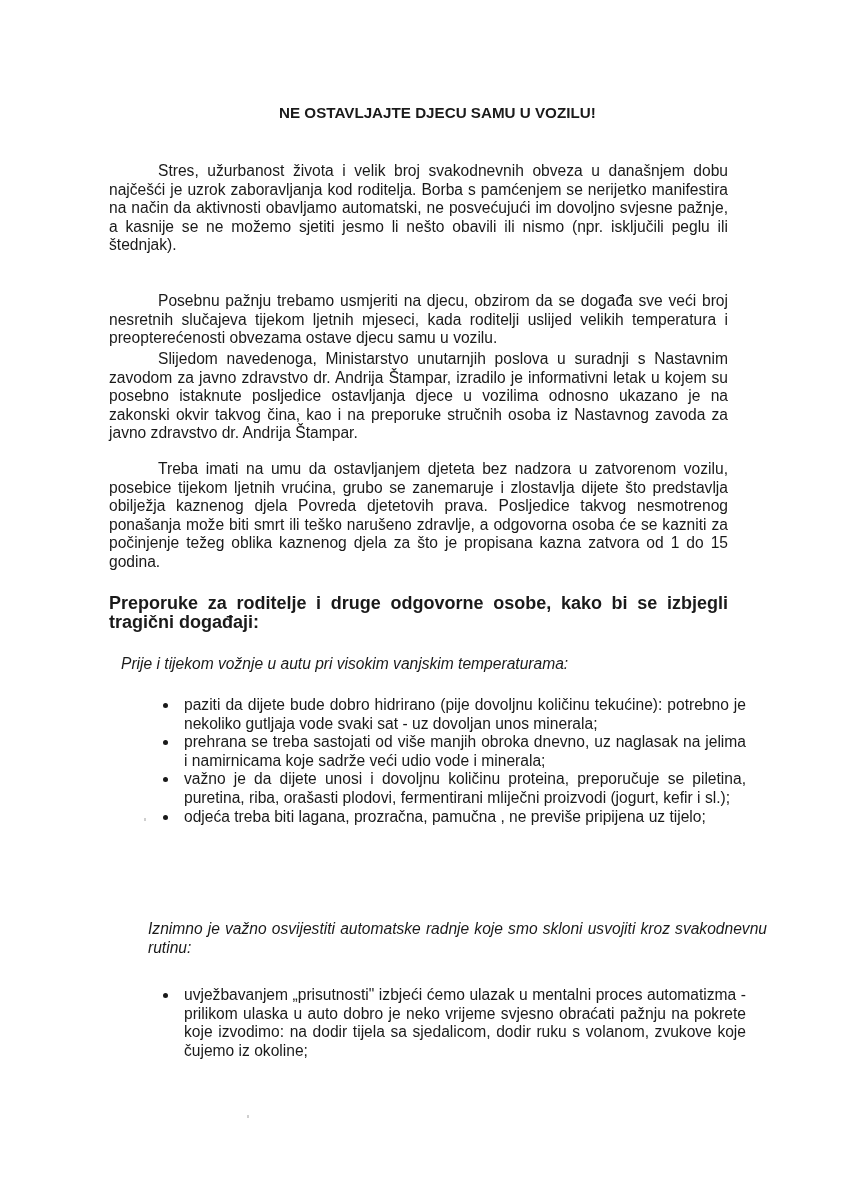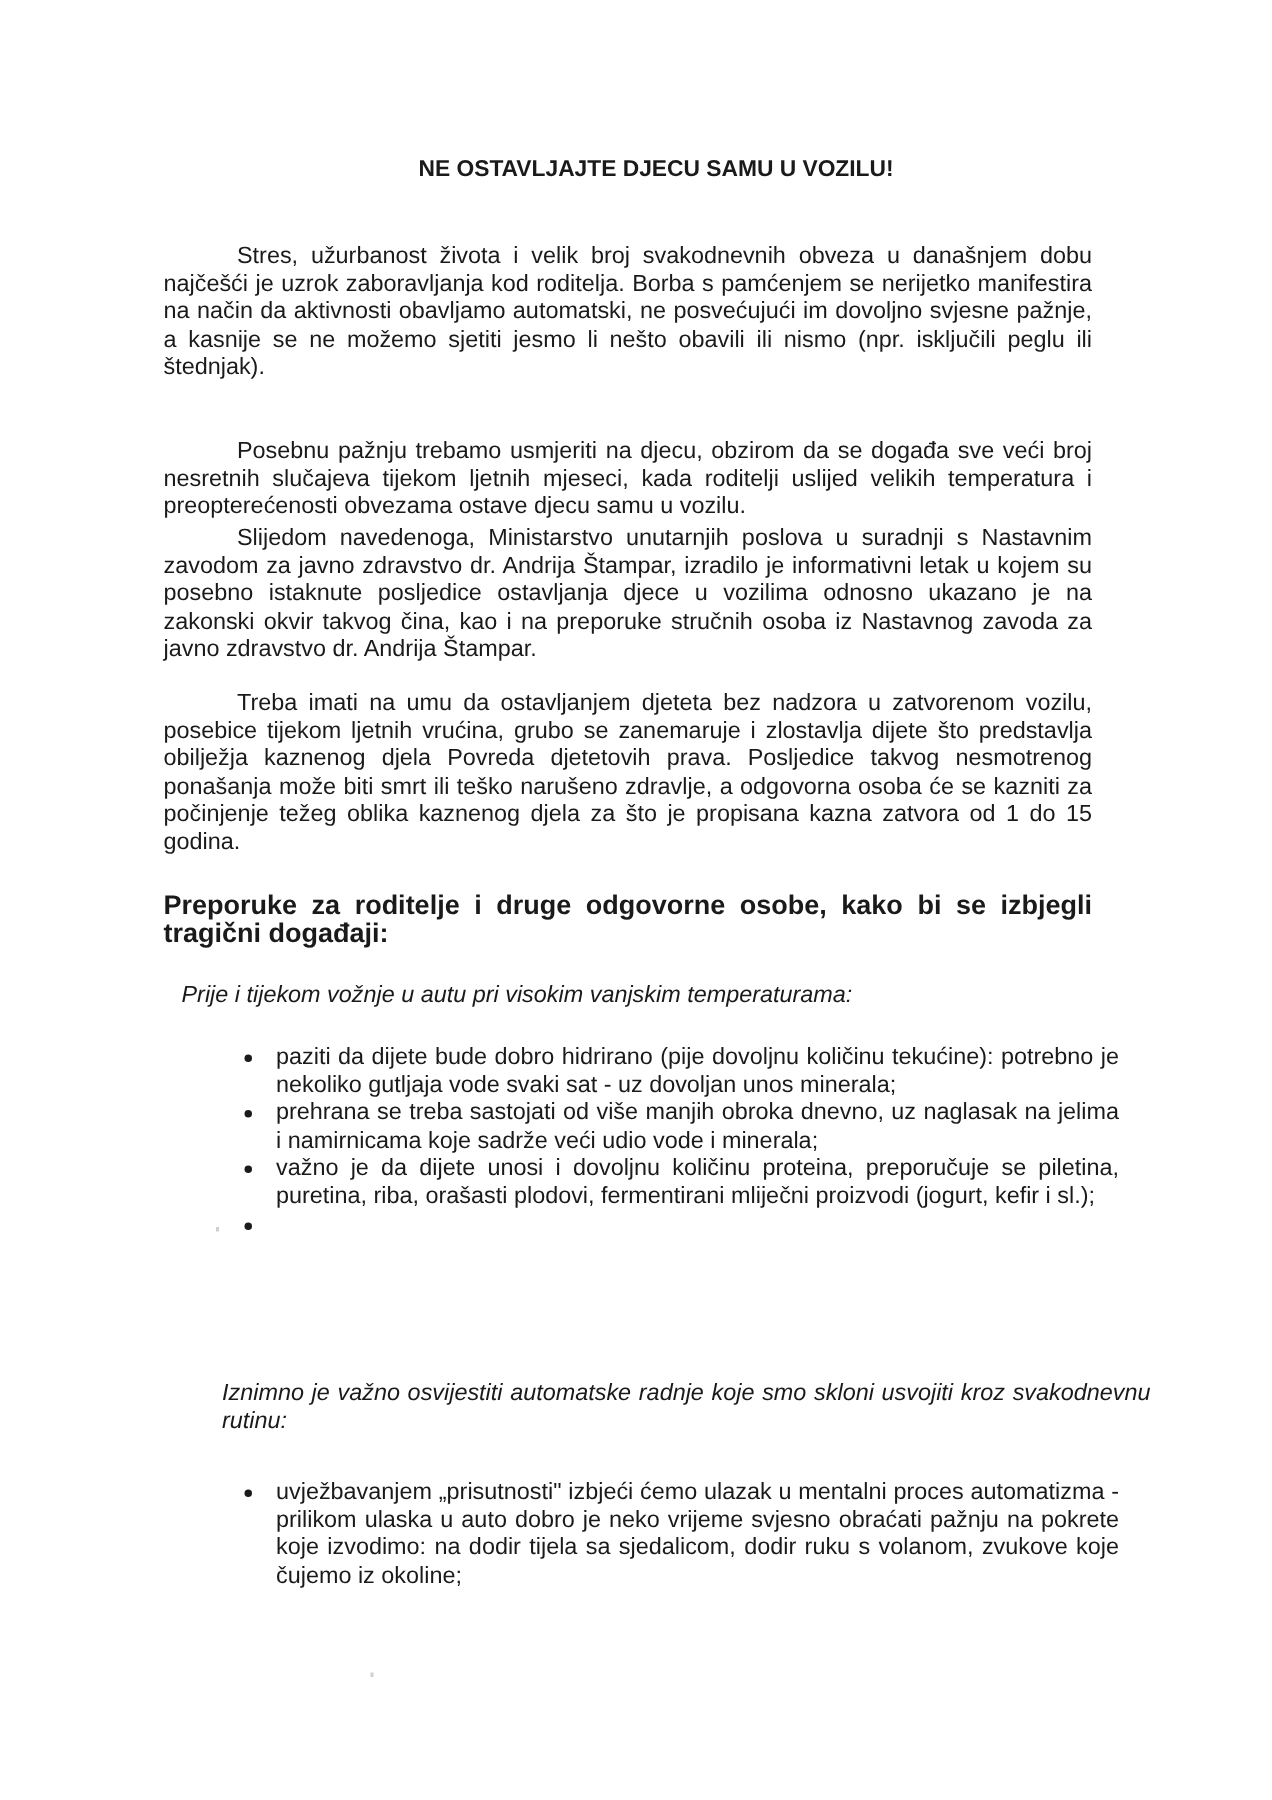--- a/index.html
+++ b/index.html
@@ -121,20 +121,21 @@
     <li>
       <span class="bullet-dot"></span>
       <span>prehrana se treba sastojati od više manjih obroka dnevno, uz naglasak na jelima i namirnicama koje sadrže veći udio vode i minerala;</span>
     </li>
     <li>
       <span class="bullet-dot"></span>
       <span>važno je da dijete unosi i dovoljnu količinu proteina, preporučuje se piletina, puretina, riba, orašasti plodovi, fermentirani mliječni proizvodi (jogurt, kefir i sl.);</span>
     </li>
     <li>
       <span class="bullet-dot"></span>
+      <span>odjeća treba biti lagana, prozračna, pamučna , ne previše pripijena uz tijelo;</span>
     </li>
   </ul>
 
   <p class="subheading-italic" style="top:920px;margin-left:27px;">Iznimno je važno osvijestiti automatske radnje koje smo skloni usvojiti kroz svakodnevnu rutinu:</p>
 
   <ul class="bullets" style="top:982px;">
     <li>
       <span class="bullet-dot"></span>
       <span>uvježbavanjem „prisutnosti" izbjeći ćemo ulazak u mentalni proces automatizma - prilikom ulaska u auto dobro je neko vrijeme svjesno obraćati pažnju na pokrete koje izvodimo: na dodir tijela sa sjedalicom, dodir ruku s volanom, zvukove koje čujemo iz okoline;</span>
     </li>

